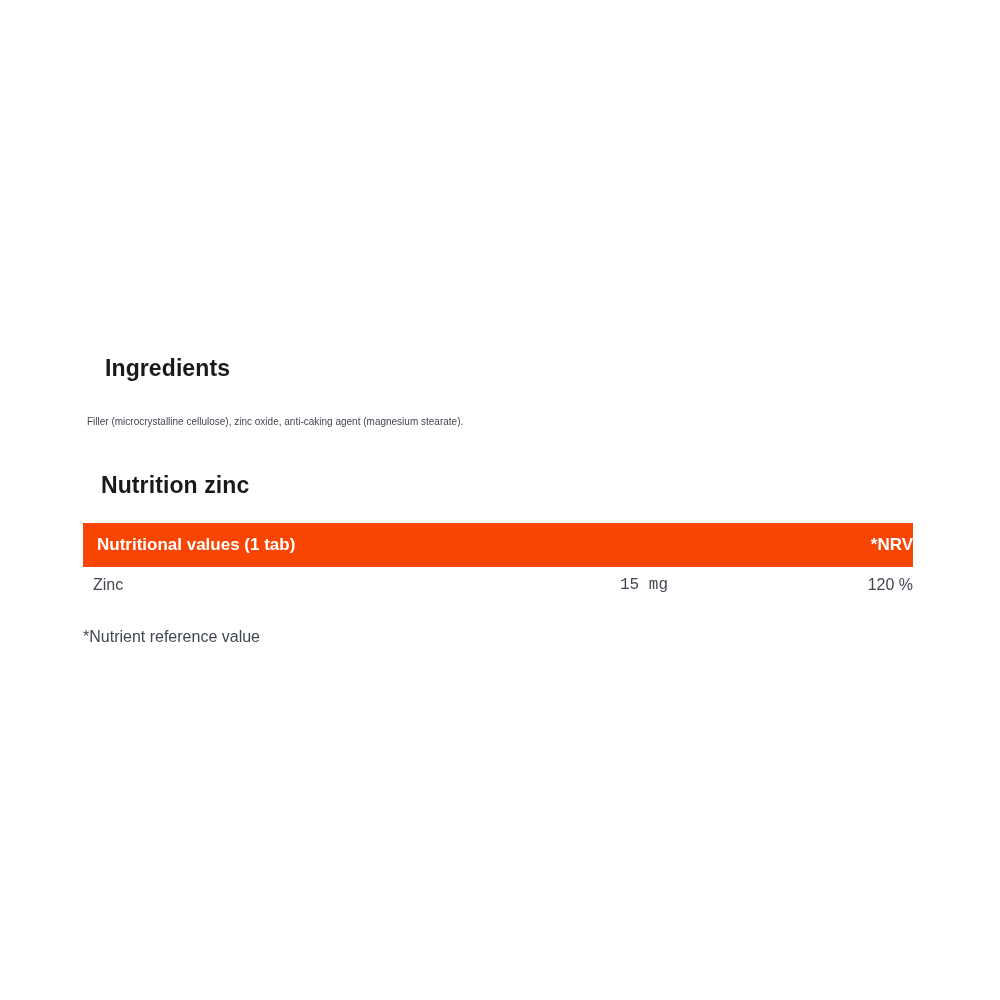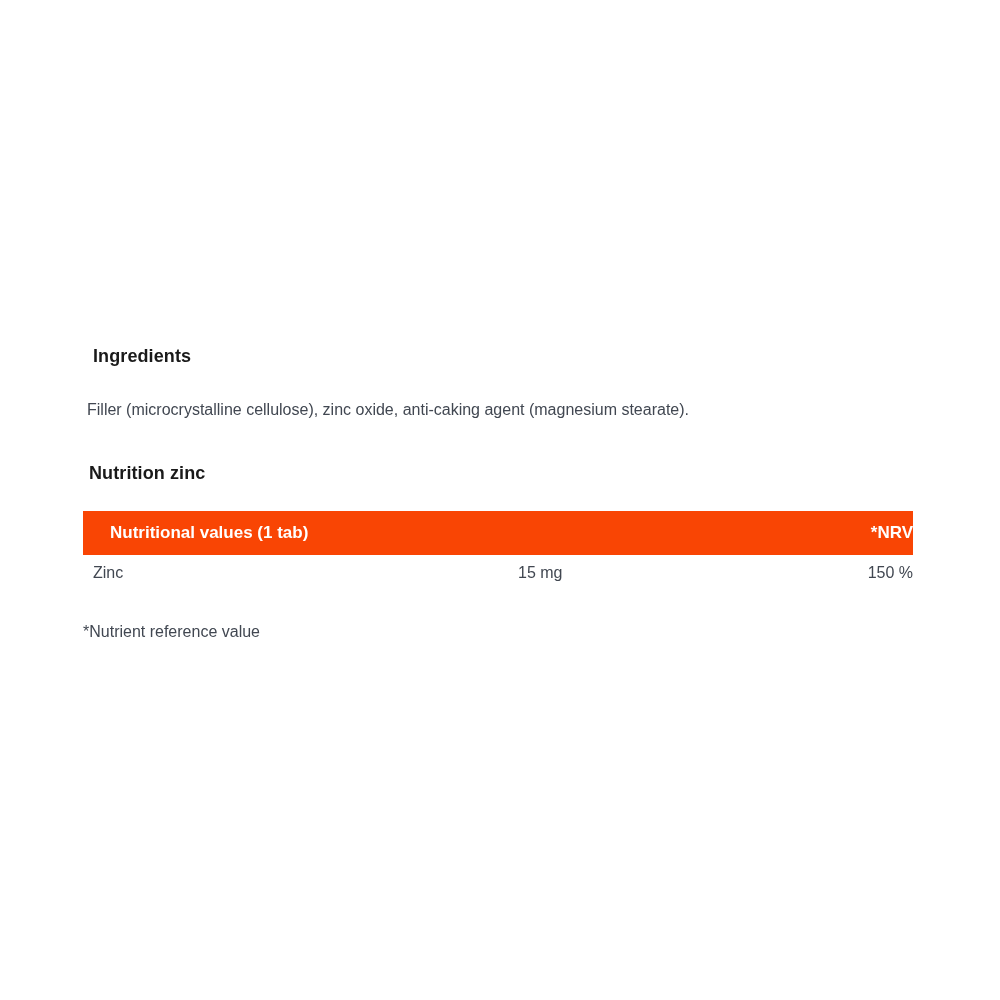--- a/index.html
+++ b/index.html
@@ -18,76 +18,76 @@
     background: var(--page-bg);
     font-family: "Liberation Sans", sans-serif;
   }
   .content {
     position: absolute;
     left: 83px;
     top: 341px;
     width: 830px;
   }
   .section-title {
-    margin: 4px;
-    font-size: 18px;
+    margin: 16px;
+    font-size: 23px;
     line-height: 22px;
     font-weight: 700;
     color: var(--heading-text);
     padding-left: 6px;
     letter-spacing: 0.1px;
   }
   .ingredients-text {
     margin: 33px 0 0 0;
     padding-left: 4px;
-    font-size: 16px;
+    font-size: 10px;
     line-height: 20px;
     color: var(--body-text);
   }
   .nutrition-title {
     margin-top: 42px;
     padding-left: 2px;
   }
   .nutrition-table {
     margin-top: 27px;
     width: 100%;
   }
   .table-header-row {
     display: flex;
     align-items: center;
     height: 44px;
     background: var(--accent-orange);
     color: var(--header-text);
     font-weight: 700;
     font-size: 17px;
-    padding-left: 13px;
   }
   .table-row {
     display: flex;
     align-items: center;
     padding: 8px 0;
     font-size: 16px;
     line-height: 20px;
     color: var(--body-text);
     background: var(--page-bg);
   }
   .col-name  { flex: 1; text-align: left; }
   .table-header-row .col-name { padding-left: 14px; }
   .table-row .col-name { padding-left: 10px; }
   .col-amount {
     width: 160px;
-    text-align: left;
+    text-align: right;
     padding-right: 10px;
+    font-family: Liberation Mono, monospace;
   }
   .col-nrv {
     width: 235px;
     text-align: right;
   }
   .footnote {
-    margin-top: 31px;
+    margin-top: 24px;
     font-size: 16px;
     line-height: 20px;
     color: var(--body-text);
   }
 </style>
 </head>
 <body>
 
 <div class="content">
 
@@ -103,21 +103,21 @@
 
       <div class="table-header-row">
         <div class="col-name">Nutritional values (1 tab)</div>
         <div class="col-amount"></div>
         <div class="col-nrv">*NRV</div>
       </div>
 
       <div class="table-row">
         <div class="col-name">Zinc</div>
         <div class="col-amount">15 mg</div>
-        <div class="col-nrv">150 %</div>
+        <div class="col-nrv">120 %</div>
       </div>
 
     </div>
 
     <p class="footnote">*Nutrient reference value</p>
   </section>
 
 </div>
 
 </body></html>

